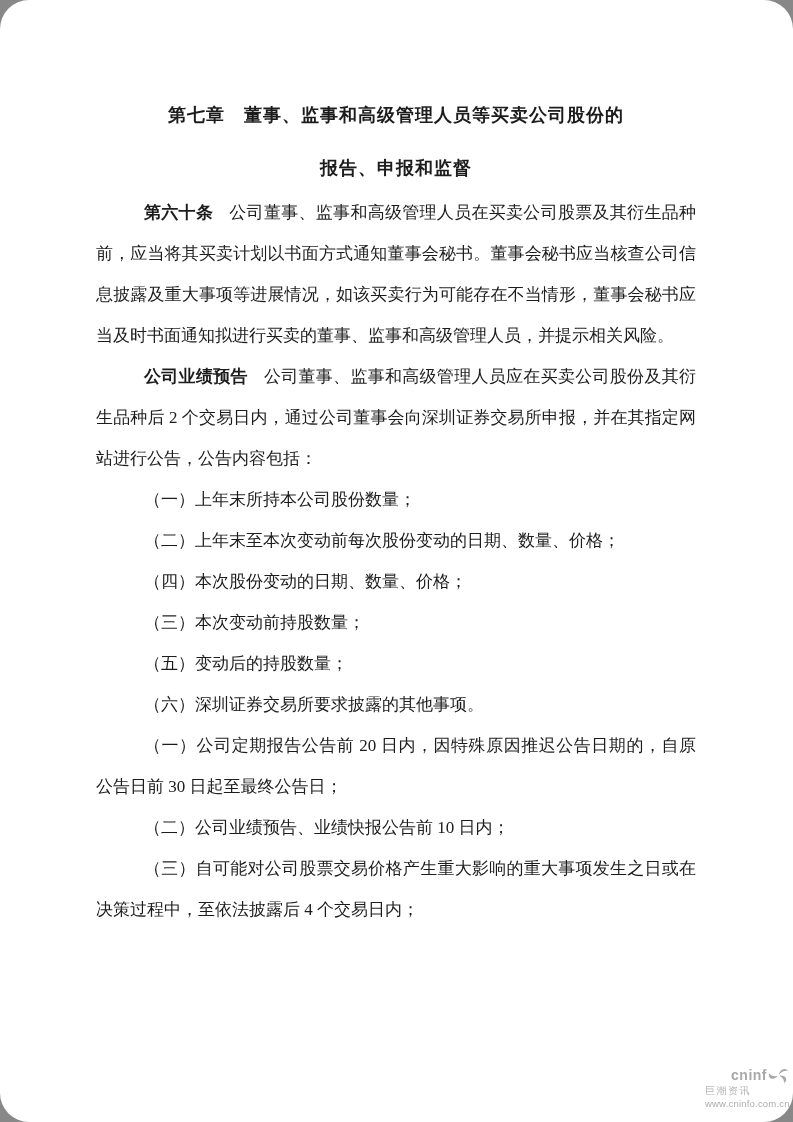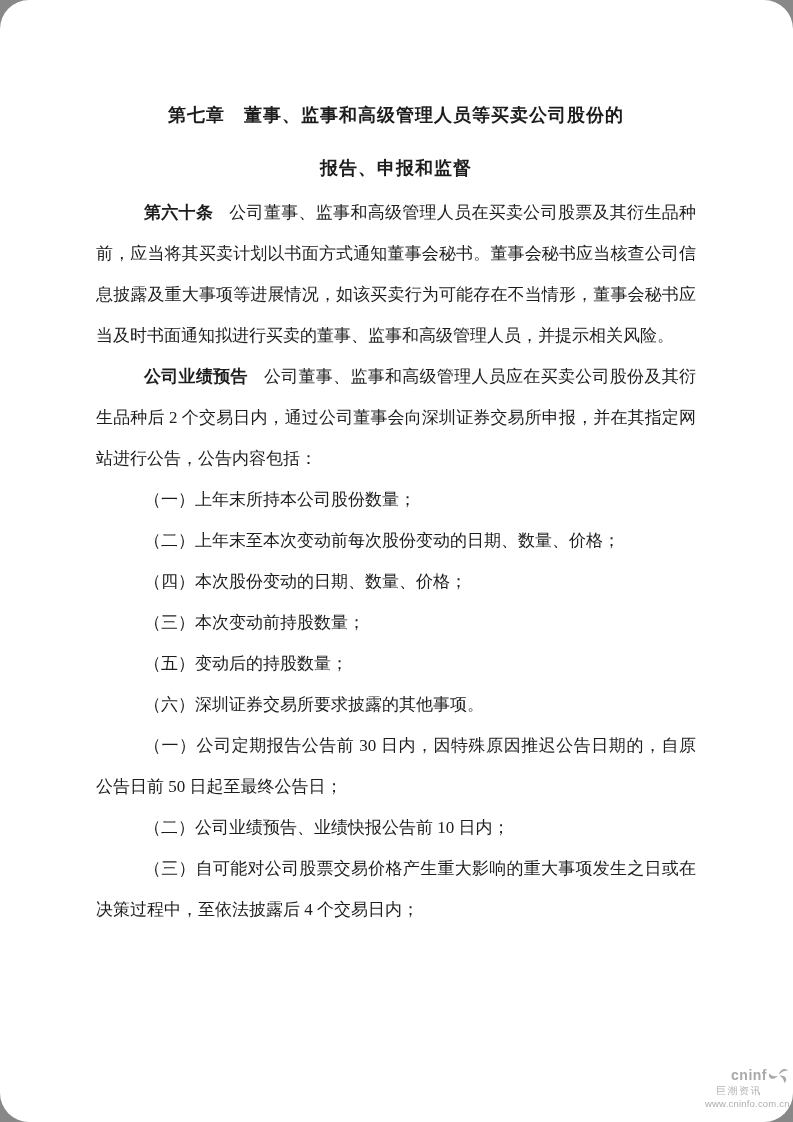--- a/index.html
+++ b/index.html
@@ -50,21 +50,21 @@
   }
   
   .watermark {
     position: absolute;
     right: 4px;
     bottom: 14px;
     width: 84px;
     color: #aaaaaa;
     font-family: "Liberation Sans", "DejaVu Sans", sans-serif;
     line-height: 1;
-    text-align: center;
+    text-align: left;
     user-select: none;
   }
   .wm-brand-row {
     display: flex;
     align-items: center;
     justify-content: flex-end;
     gap: 1px;
   }
   .wm-brand {
     font-size: 14px;
@@ -105,21 +105,21 @@
       <p><span class="article-term">公司业绩预告</span><span>公司董事、监事和高级管理人员应在买卖公司股份及其衍生品种后 2 个交易日内，通过公司董事会向深圳证券交易所申报，并在其指定网站进行公告，公告内容包括：</span></p>
 
       <p><span>（一）上年末所持本公司股份数量；</span></p>
       <p><span>（二）上年末至本次变动前每次股份变动的日期、数量、价格；</span></p>
       <p><span>（四）本次股份变动的日期、数量、价格；</span></p>
       <p><span>（三）本次变动前持股数量；</span></p>
       <p><span>（五）变动后的持股数量；</span></p>
       <p><span>（六）深圳证券交易所要求披露的其他事项。</span></p>
 
 
-      <p><span>（一）公司定期报告公告前 30 日内，因特殊原因推迟公告日期的，自原公告日前 50 日起至最终公告日；</span></p>
+      <p><span>（一）公司定期报告公告前 20 日内，因特殊原因推迟公告日期的，自原公告日前 30 日起至最终公告日；</span></p>
       <p><span>（二）公司业绩预告、业绩快报公告前 10 日内；</span></p>
       <p><span>（三）自可能对公司股票交易价格产生重大影响的重大事项发生之日或在决策过程中，至依法披露后 4 个交易日内；</span></p>
 
     </div>
   </div>
 
   <div class="watermark">
     <div class="wm-brand-row">
       <span class="wm-brand">cninf</span>
       <svg class="wm-swirl" width="21" height="17" viewBox="0 0 22 18" aria-hidden="true">

